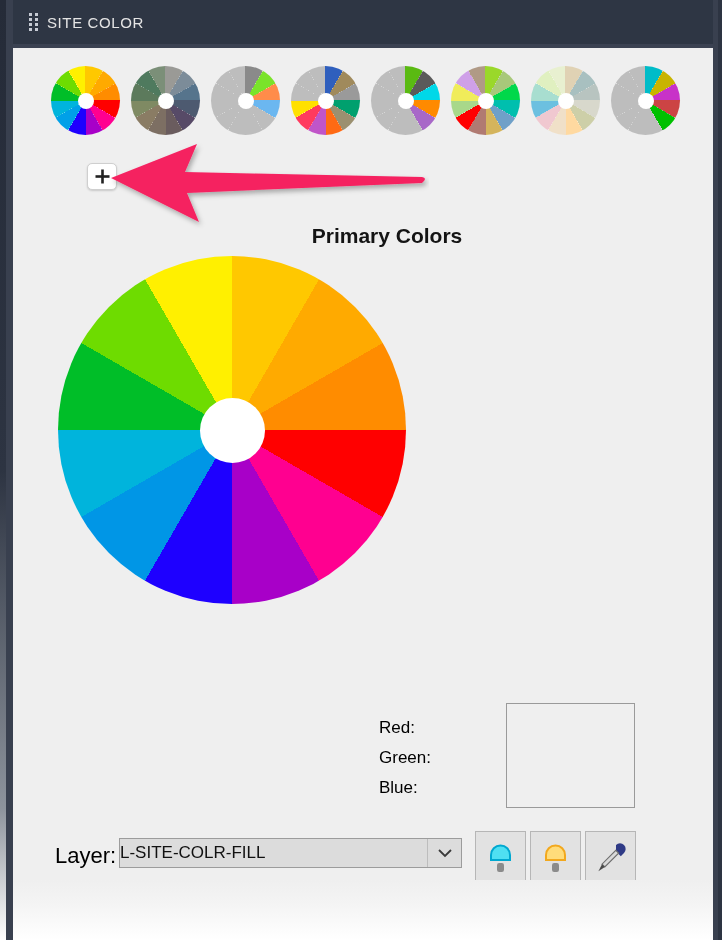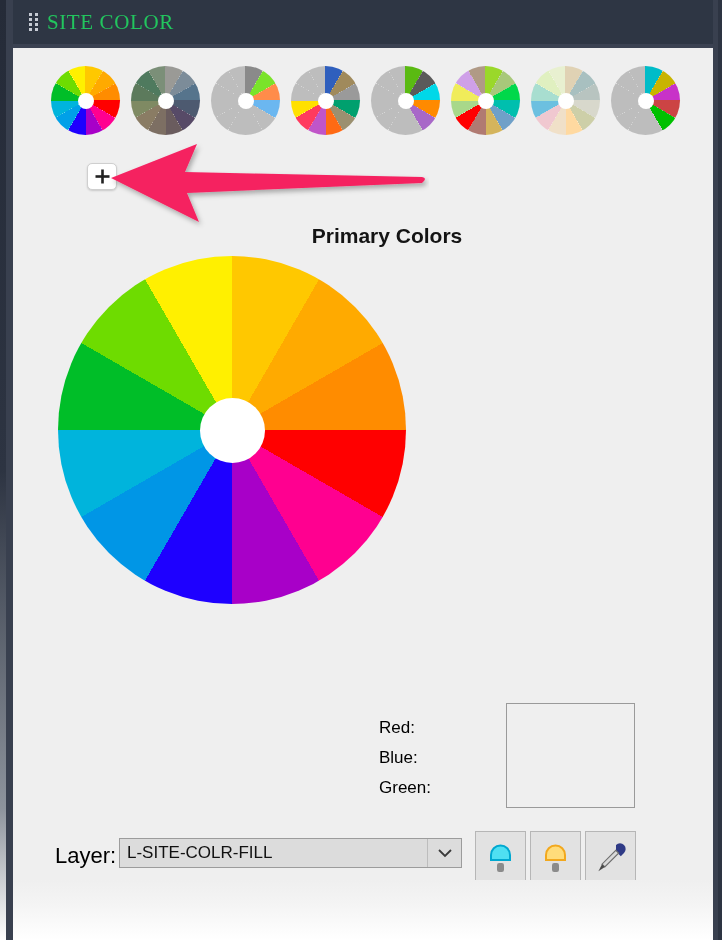--- a/index.html
+++ b/index.html
@@ -68,25 +68,24 @@
     width: 16px; height: 20px;
     margin-left: 12px; margin-right: 6px;
     display: grid;
     grid-template-columns: repeat(2, 3px);
     grid-template-rows: repeat(4, 3px);
     gap: 2px 3px;
     align-content: center; justify-content: center;
   }
   .grip i { display:block; width:3px; height:3px; background:#c6cbd4; }
   .title-text {
-    color: #22c55e;
-    font-size: 21px;
+    color: #e5e5e5;
+    font-size: 15px;
     letter-spacing: 0.6px;
     font-weight: 400;
-    font-family: Liberation Serif, serif;
   }
 
   
   .thumb-strip {
     position: absolute;
     left: 0; top: 66px;
     width: 700px; height: 92px;
     display: flex;
     align-items: flex-start;
     padding-left: 38px;
@@ -202,21 +201,20 @@
     left: 106px; top: 838px;
     width: 343px; height: 30px;
     background: #dcdcdc;
     border: 1px solid #9c9c9c;
     display: flex;
     align-items: center;
     cursor: pointer;
   }
   .layer-select .value {
     flex: 1;
-    padding-left: 7px;
     font-size: 17px;
     color: #111;
     overflow: hidden;
     white-space: nowrap;
   }
   .layer-select .caret {
     width: 34px;
     height: 28px;
     border-left: 1px solid #bdbdbd;
     display: flex; align-items: center; justify-content: center;
@@ -321,24 +319,24 @@
       <div class="main-wheel" id="main-wheel" style="background: conic-gradient(rgb(255, 200, 0) 0deg, rgb(255, 200, 0) 30deg, rgb(255, 170, 0) 30deg, rgb(255, 170, 0) 60deg, rgb(255, 140, 0) 60deg, rgb(255, 140, 0) 90deg, rgb(255, 0, 0) 90deg, rgb(255, 0, 0) 120deg, rgb(255, 0, 144) 120deg, rgb(255, 0, 144) 150deg, rgb(168, 0, 200) 150deg, rgb(168, 0, 200) 180deg, rgb(30, 0, 255) 180deg, rgb(30, 0, 255) 210deg, rgb(0, 150, 230) 210deg, rgb(0, 150, 230) 240deg, rgb(0, 180, 220) 240deg, rgb(0, 180, 220) 270deg, rgb(0, 190, 40) 270deg, rgb(0, 190, 40) 300deg, rgb(110, 220, 0) 300deg, rgb(110, 220, 0) 330deg, rgb(255, 240, 0) 330deg, rgb(255, 240, 0) 360deg);">
         <div class="hub" style="background: rgb(255, 255, 255);"></div>
       </div>
     </div>
 
     <div class="rgb-block">
       <div class="rgb-row">
         <span>Red:</span><span class="val"></span>
       </div>
       <div class="rgb-row">
+        <span>Green:</span><span class="val"></span>
+      </div>
+      <div class="rgb-row">
         <span>Blue:</span><span class="val"></span>
-      </div>
-      <div class="rgb-row">
-        <span>Green:</span><span class="val"></span>
       </div>
     </div>
 
     <div class="swatch-preview" style="background: rgb(239, 239, 239);"></div>
 
     <div class="layer-label">Layer:</div>
 
     <div class="layer-select">
       <span class="value">L-SITE-COLR-FILL</span>
       <span class="caret">

